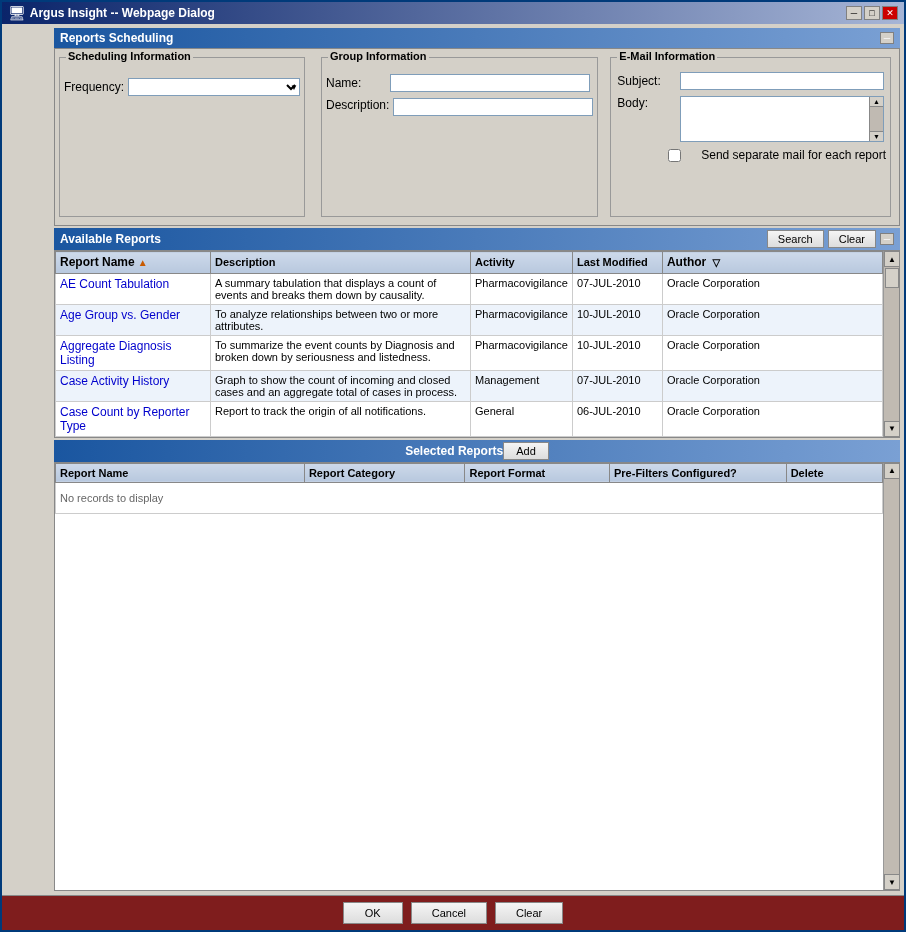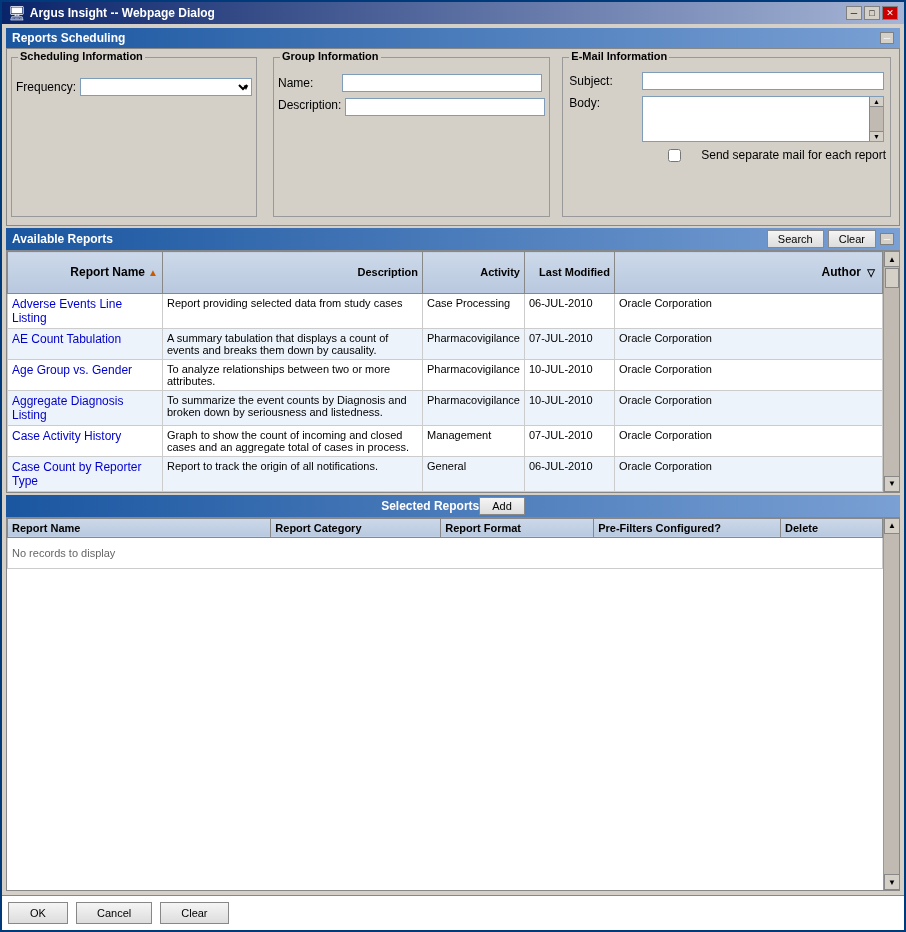--- a/index.html
+++ b/index.html
@@ -37,20 +37,21 @@
     }
 
     .content-area {
       flex: 1;
       background: #d4d0c8;
       padding: 4px;
       display: flex;
       flex-direction: column;
       gap: 0;
       overflow: hidden;
+      margin-left: 48px;
     }
 
     
     .section-header {
       background: linear-gradient(to right, #1a56a0, #7aa0d4);
       color: white;
       font-weight: bold;
       padding: 3px 6px;
       display: flex;
       align-items: center;
@@ -148,22 +149,22 @@
     
     .report-table {
       width: 100%;
       border-collapse: collapse;
       background: white;
       flex-shrink: 0;
     }
     .report-table th {
       background: linear-gradient(to bottom, #cdd9ea, #b8c8de);
       border: 1px solid #888;
-      padding: 13px 4px;
-      text-align: right;
+      padding: 3px 4px;
+      text-align: left;
       font-weight: bold;
       font-size: 11px;
       white-space: nowrap;
     }
     .report-table td {
       border: 1px solid #ccc;
       padding: 3px 4px;
       vertical-align: top;
       font-size: 11px;
     }
@@ -247,23 +248,24 @@
     }
     .selected-table td {
       border: 1px solid #ccc;
       padding: 9px 4px;
       font-size: 11px;
     }
     .no-records { color: #666; padding: 4px; font-size: 11px; }
 
     
     .bottom-bar {
-      background: #ffffff;
+      background: #7f1d1d;
       border-top: 1px solid #888;
       display: flex;
+      justify-content: center;
       align-items: center;
       gap: 8px;
       padding: 6px;
       flex-shrink: 0;
     }
     .bottom-btn {
       background: linear-gradient(to bottom, #f5f5f5, #ddd);
       border: 1px solid #888;
       padding: 3px 20px;
       cursor: pointer;
@@ -416,27 +418,20 @@
                 <th style="width:260px;">Description</th>
                 <th style="width:100px;">Activity</th>
                 <th style="width:90px;">Last Modified</th>
                 <th>
                   <span>Author</span>
                   <span class="filter-icon">▽</span>
                 </th>
               </tr>
             </thead>
             <tbody id="available-reports-tbody">
-            <tr style="background: rgb(255, 255, 255);">
-                  <td><a class="report-link">Adverse Events Line Listing</a></td>
-                  <td style="font-size: 11px;">Report providing selected data from study cases</td>
-                  <td>Case Processing</td>
-                  <td>06-JUL-2010</td>
-                  <td>Oracle Corporation</td>
-                </tr>
                 <tr style="background: rgb(237, 243, 251);">
                   <td><a class="report-link">AE Count Tabulation</a></td>
                   <td style="font-size: 11px;">A summary tabulation that displays a count of events and breaks them down by causality.</td>
                   <td>Pharmacovigilance</td>
                   <td>07-JUL-2010</td>
                   <td>Oracle Corporation</td>
                 </tr>
                 <tr style="background: rgb(255, 255, 255);">
                   <td><a class="report-link">Age Group vs. Gender</a></td>
                   <td style="font-size: 11px;">To analyze relationships between two or more attributes.</td>

